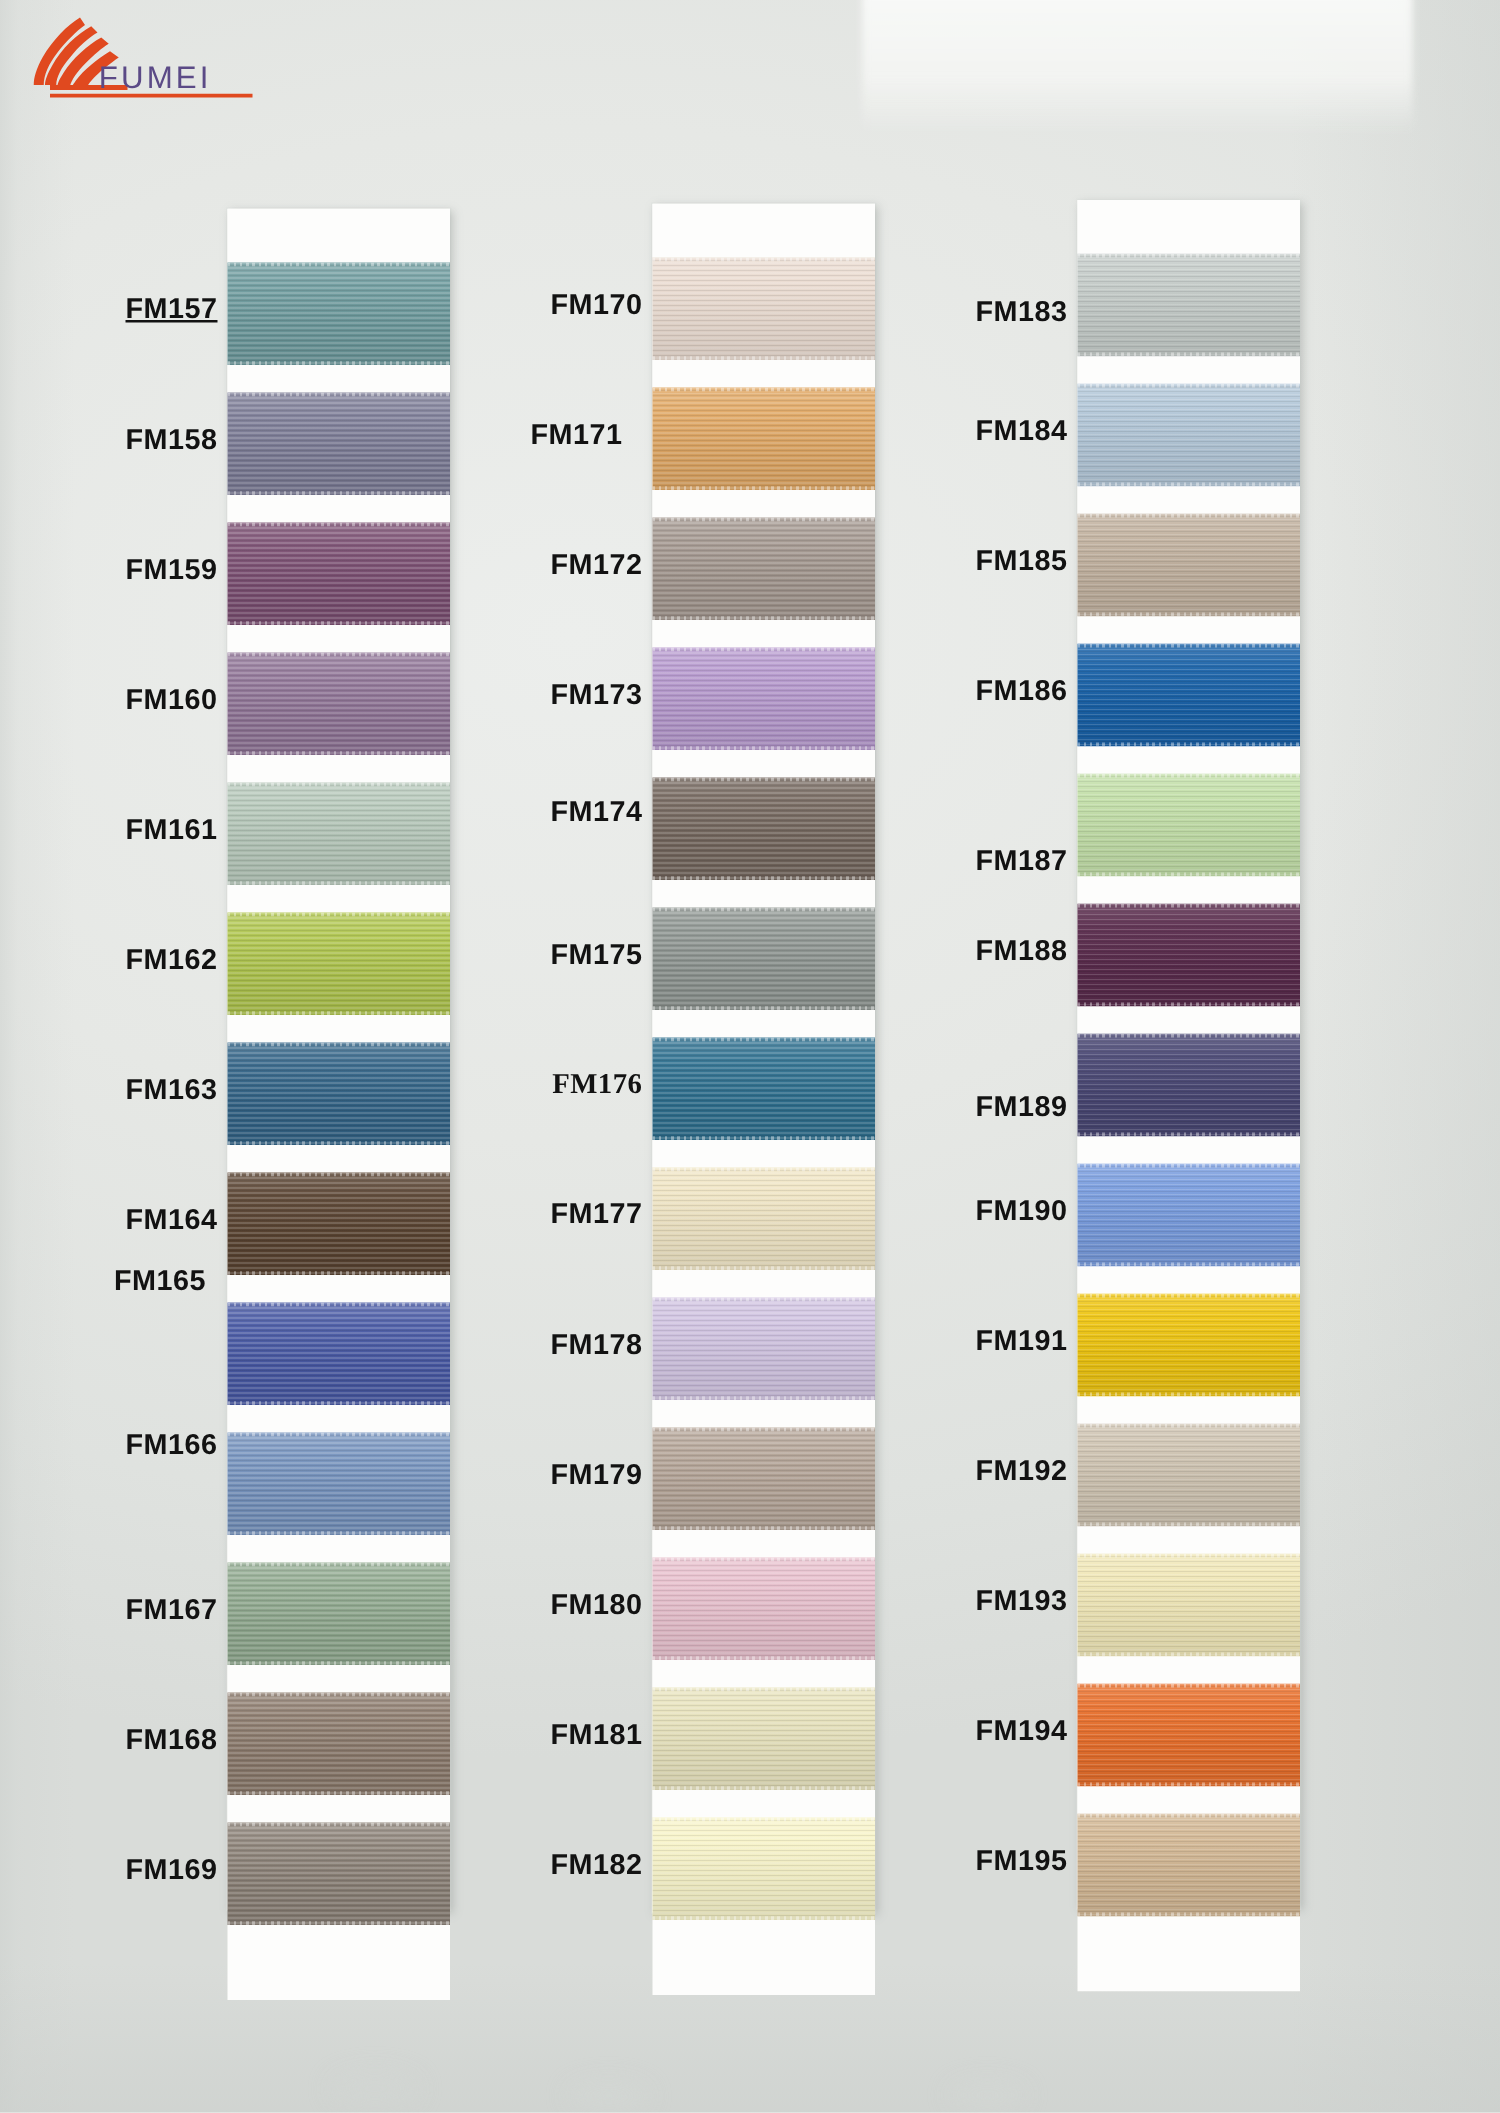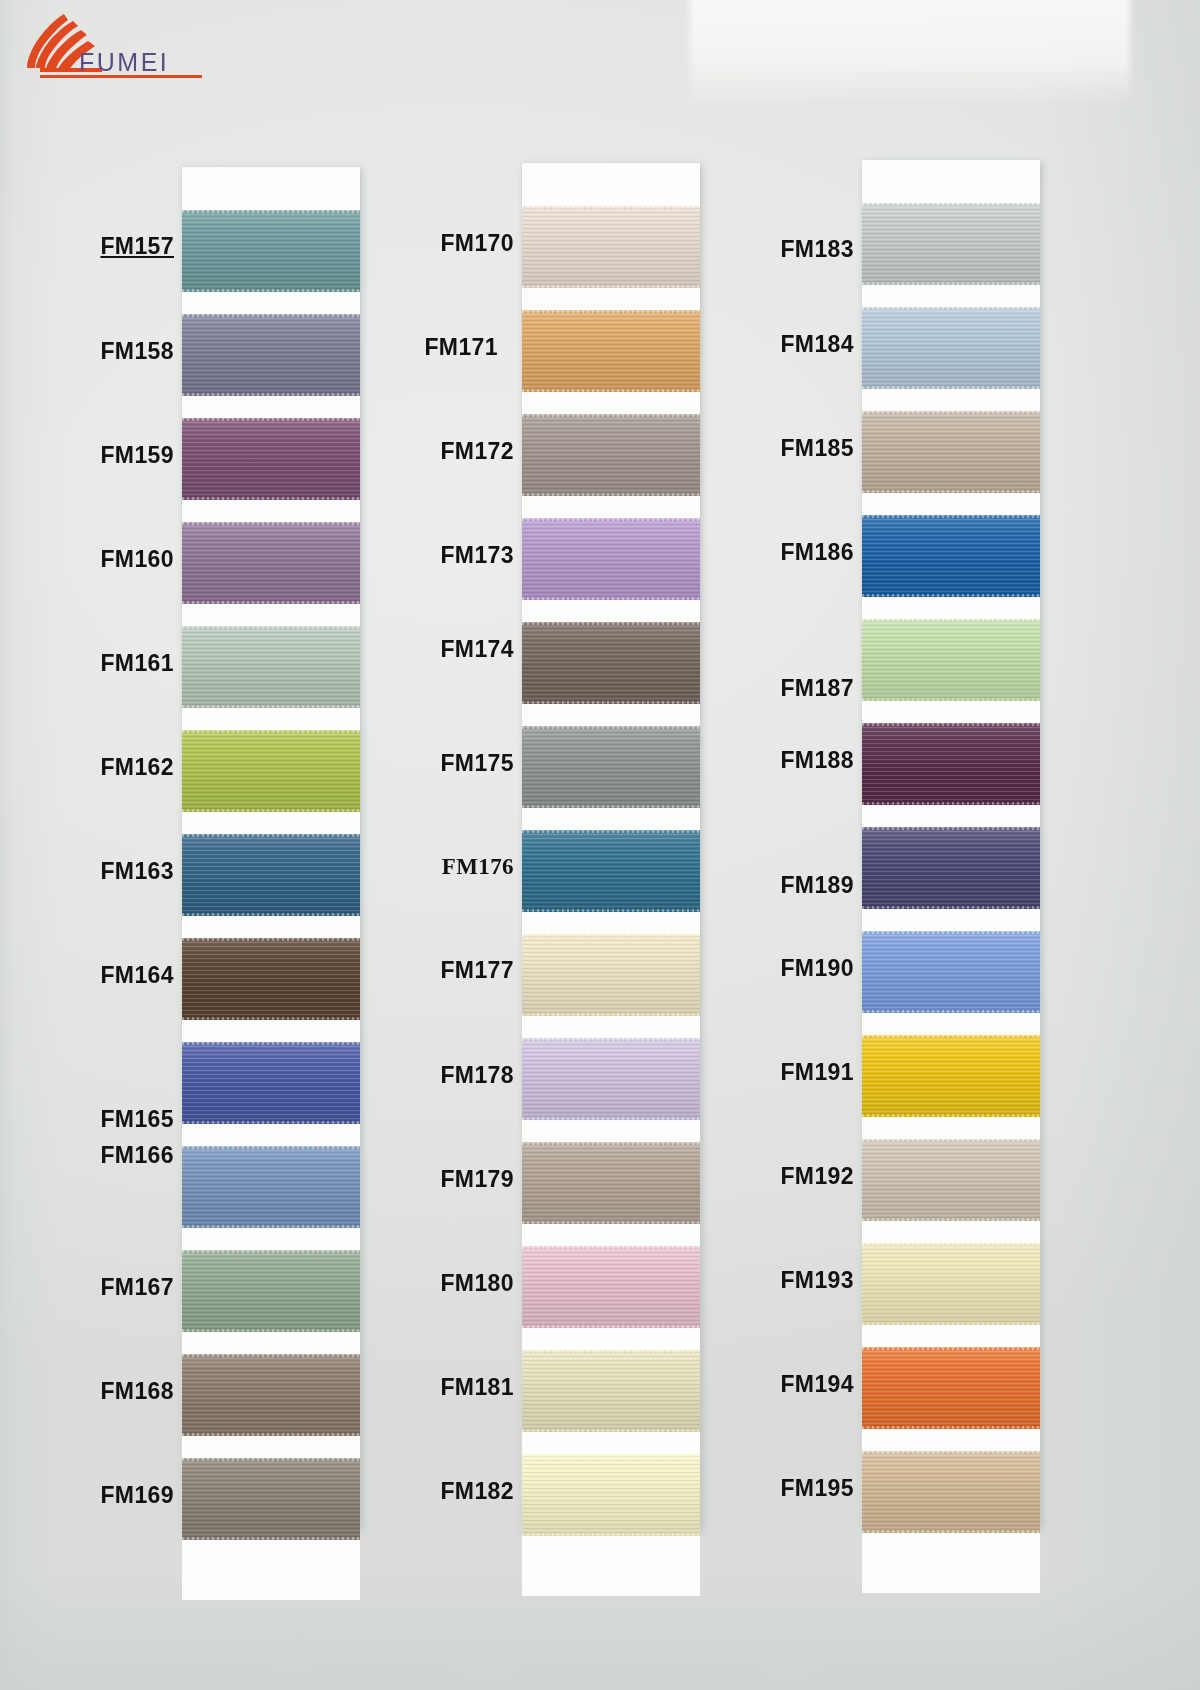--- a/index.html
+++ b/index.html
@@ -308,21 +308,21 @@
         <div class="paper-bottom" style="height: 60px;"></div>
       </div>
       <div class="label" style="top: 233px; left: 82px; width: 92px; text-decoration: underline;">FM157</div>
       <div class="label" style="top: 338.44px; left: 82px; width: 92px;">FM158</div>
       <div class="label" style="top: 442.44px; left: 82px; width: 92px;">FM159</div>
       <div class="label" style="top: 546.44px; left: 82px; width: 92px;">FM160</div>
       <div class="label" style="top: 650.44px; left: 82px; width: 92px;">FM161</div>
       <div class="label" style="top: 754.44px; left: 82px; width: 92px;">FM162</div>
       <div class="label" style="top: 858.44px; left: 82px; width: 92px;">FM163</div>
       <div class="label" style="top: 962.44px; left: 82px; width: 92px;">FM164</div>
-      <div class="label" style="top: 1106px; left: 82px; width: 92px;">FM165</div>
+      <div class="label" style="top: 1011px; left: 82px; width: 92px; text-align: center;">FM165</div>
       <div class="label" style="top: 1142px; left: 82px; width: 92px;">FM166</div>
       <div class="label" style="top: 1274.44px; left: 82px; width: 92px;">FM167</div>
       <div class="label" style="top: 1378.44px; left: 82px; width: 92px;">FM168</div>
       <div class="label" style="top: 1482.44px; left: 82px; width: 92px;">FM169</div>
       <div class="card" style="left: 522px; top: 163px; width: 178px; height: 1367px;">
         <div class="paper-top" style="height: 43px;"></div>
         <div class="swatch-row">
           <div class="skein" title="FM170" style="height: 82px; background: rgb(234, 219, 208);">
             <div class="threads"></div>
             <div class="sheen"></div>

